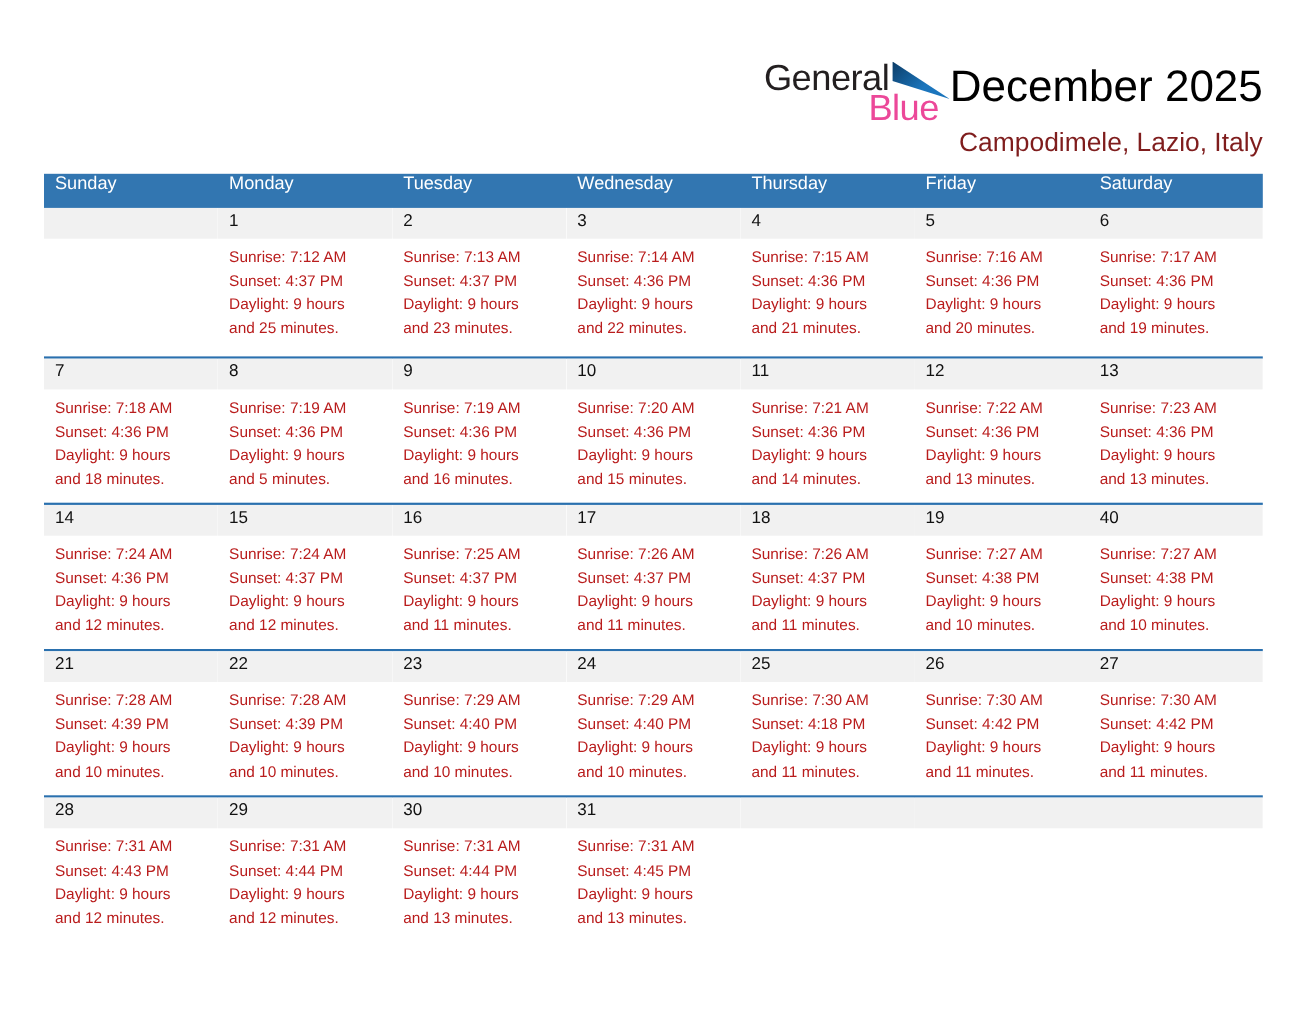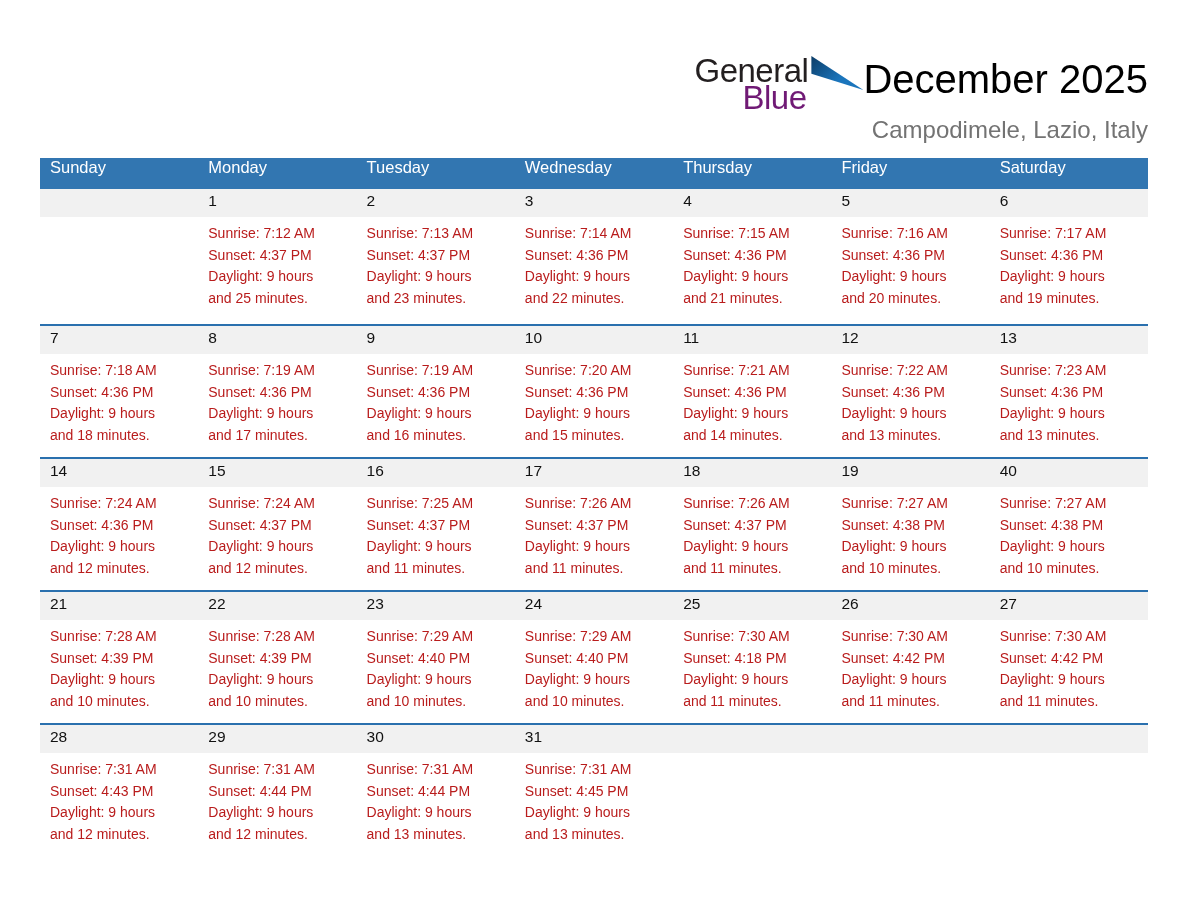--- a/index.html
+++ b/index.html
@@ -37,37 +37,37 @@
     height: 34px;
     margin-left: 3px;
     margin-top: 2px;
     background: linear-gradient(135deg, #0c3c66 0%, #1b75bc 60%);
     clip-path: polygon(0 0, 100% 100%, 0 52%);
   }
   .logo-blue {
     display: block;
     font-size: 33px;
     font-weight: 400;
-    color: #701a75;
-    margin-left: 48px;
+    color: #ec4899;
+    margin-left: 95px;
     margin-top: -9px;
     letter-spacing: -0.5px;
   }
   
   .titles { text-align: right; padding-top: 2px; }
   .month-title {
     font-size: 40px;
     font-weight: 400;
     color: #000000;
     line-height: 1.15;
   }
   .location-subtitle {
     font-size: 24px;
     font-weight: 400;
-    color: #737373;
+    color: #7f1d1d;
     margin-top: 14px;
   }
   
   .calendar {
     margin: 0 40px;
     width: 1108px;
   }
   .weekday-row {
     display: flex;
     background: #3276b1;
@@ -201,21 +201,21 @@
               <div class="day-line">Daylight: 9 hours</div>
               <div class="day-line">and 18 minutes.</div>
             </div>
           </div>
           <div class="day-cell">
             <div class="day-num-band">8</div>
             <div class="day-lines">
               <div class="day-line">Sunrise: 7:19 AM</div>
               <div class="day-line">Sunset: 4:36 PM</div>
               <div class="day-line">Daylight: 9 hours</div>
-              <div class="day-line">and 17 minutes.</div>
+              <div class="day-line">and 5 minutes.</div>
             </div>
           </div>
           <div class="day-cell">
             <div class="day-num-band">9</div>
             <div class="day-lines">
               <div class="day-line">Sunrise: 7:19 AM</div>
               <div class="day-line">Sunset: 4:36 PM</div>
               <div class="day-line">Daylight: 9 hours</div>
               <div class="day-line">and 16 minutes.</div>
             </div>

